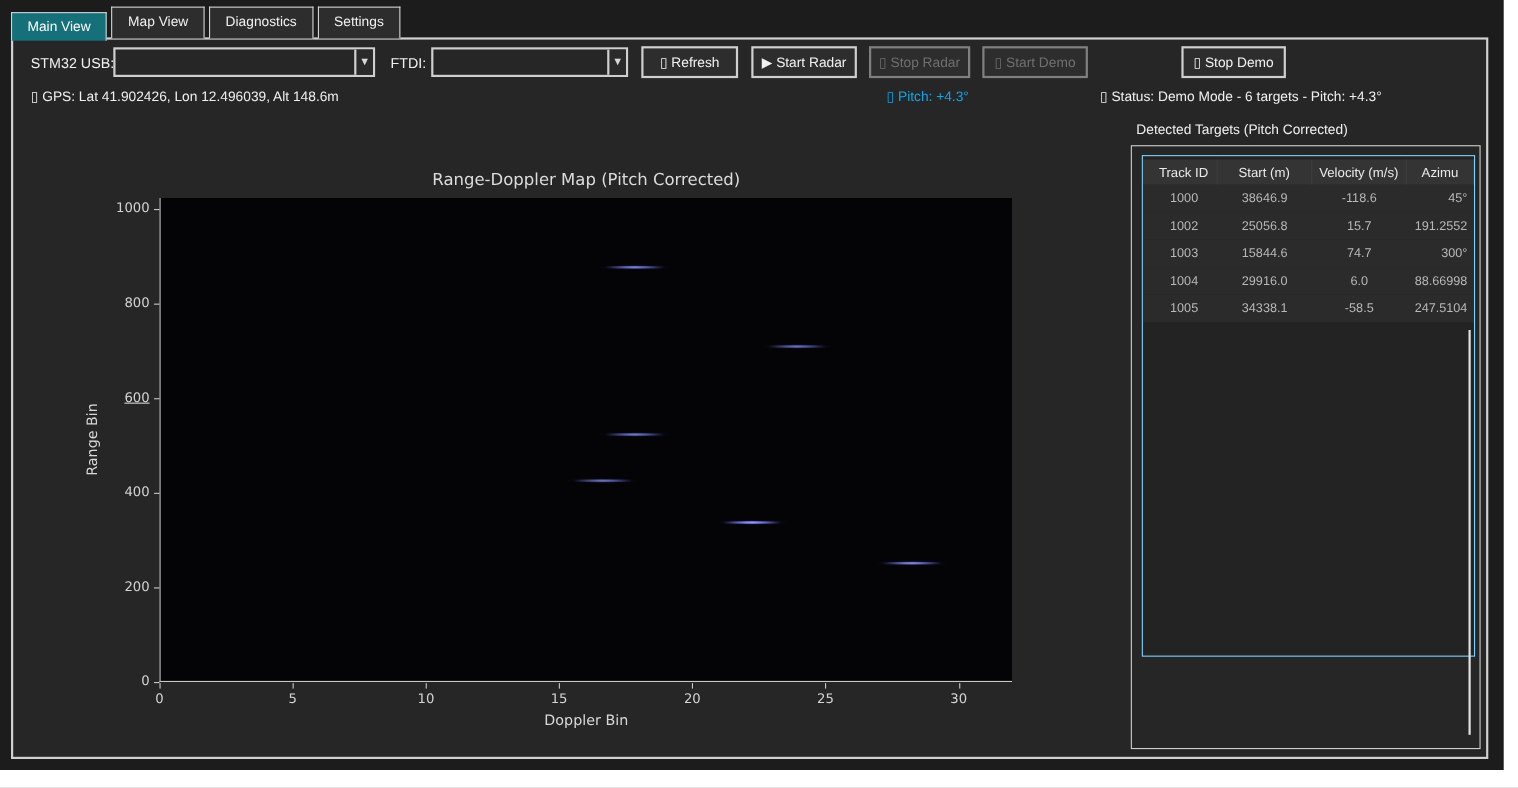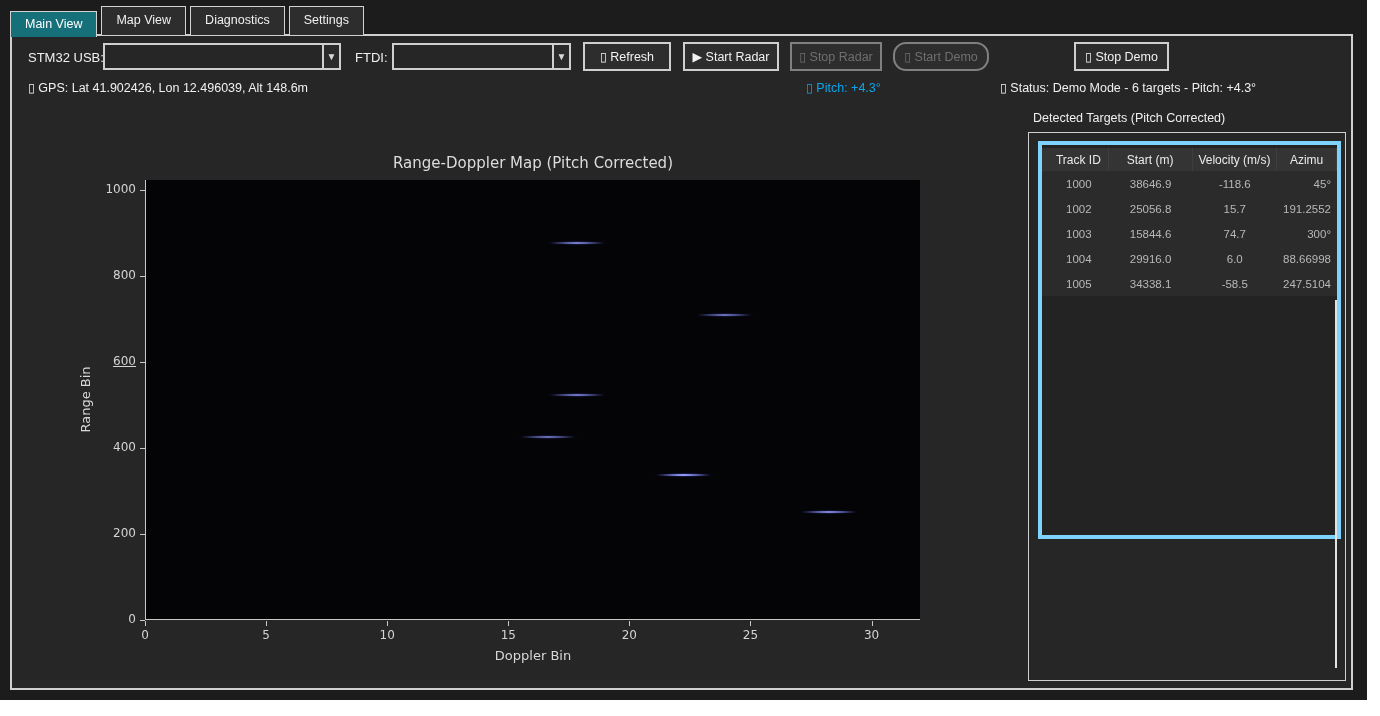--- a/index.html
+++ b/index.html
@@ -44,21 +44,21 @@
                  font-size:12px; font-family:"DejaVu Sans", sans-serif; }
   .ytick-label { position:absolute; left:92px; width:44px; text-align:right; color:#d4d4d4;
                  font-size:12px; font-family:"DejaVu Sans", sans-serif; }
   .axis-label { position:absolute; color:#d8d8d8; font-size:13px; font-family:"DejaVu Sans", sans-serif; }
   .xlabel { left:283px; top:648px; width:500px; text-align:center; }
   .ylabel { left:30px; top:392px; width:110px; text-align:center; transform:rotate(-90deg); transform-origin:center; }
 
   
   .panel-title { position:absolute; left:1033px; top:111px; font-size:12.5px; color:#f0f0f0; }
   .groupbox { position:absolute; left:1028px; top:132px; width:318px; height:549px; border:1px solid #cfcfcf; background:#262626; }
-  .treebox { position:absolute; left:1038px; top:141px; width:303px; height:398px; border:4px solid #7dd3fc; background:#232323; overflow:hidden; }
+  .treebox { position:absolute; left:1038px; top:141px; width:303px; height:456px; border:1px solid #7dd3fc; background:#232323; overflow:hidden; }
   .tree-header { position:absolute; left:0; top:3px; height:23px; width:100%; display:flex; background:#343434;
                  color:#eaeaea; font-size:12px; }
   .tree-header .hcell { display:flex; align-items:center; justify-content:center; white-space:nowrap; overflow:hidden; border-right:1px solid #3e3e3e; }
   .tree-rows { position:absolute; left:0; top:26px; width:100%; }
   .tree-row { display:flex; height:25px; background:#2b2b2b; color:#b8b8b8; font-size:11.5px; }
   .tree-row .cell { display:flex; align-items:center; justify-content:center; white-space:nowrap; overflow:hidden; }
   .tree-row .cell.az { justify-content:flex-end; padding-right:6px; }
   .vscroll-thumb { position:absolute; left:1335px; top:300px; width:2px; height:368px; background:#e2e2e2; }
 </style>
 </head>
@@ -83,21 +83,21 @@
     </div>
     <div class="tb-label" style="left:355px; top:50px;">FTDI:</div>
     <div class="combo" style="left:392px; top:43px; width:179px;">
       <div class="combo-field"></div>
       <div class="combo-arrow">▼</div>
     </div>
     <div id="buttons">
         <div class="btn" style="left: 583px; top: 42px; width: 88px;">▯ Refresh</div>
         <div class="btn" style="left: 683px; top: 42px; width: 96px;">▶ Start Radar</div>
         <div class="btn disabled" style="left: 790px; top: 42px; width: 92px;">▯ Stop Radar</div>
-        <div class="btn disabled" style="left: 893px; top: 42px; width: 96px; border-radius: 13px;">▯ Start Demo</div>
+        <div class="btn disabled" style="left: 893px; top: 42px; width: 96px;">▯ Start Demo</div>
         <div class="btn" style="left: 1074px; top: 42px; width: 95px;">▯ Stop Demo</div>
       </div>
 
     <div class="statustext" style="left:28px; top:80px;">▯ GPS: Lat 41.902426, Lon 12.496039, Alt 148.6m</div>
     <div class="statustext" id="pitch-label" style="left: 806px; top: 80px; color: #0ea5e9;">▯ Pitch: +4.3°</div>
     <div class="statustext" style="left:1000px; top:80px;">▯ Status: Demo Mode - 6 targets - Pitch: +4.3°</div>
 
     <div class="fig-title">Range-Doppler Map (Pitch Corrected)</div>
     <div class="plot-area" id="plot" style="background: rgb(4, 4, 7);">
         <div class="streak" style="left: 396.094px; top: 59.7957px; width: 70px; height: 6px; opacity: 0.8; background: radial-gradient(closest-side, rgba(105, 110, 225, 0.85) 0%, rgba(62, 62, 165, 0.45) 40%, rgba(28, 28, 92, 0.18) 65%, rgba(0, 0, 0, 0) 100%);">

